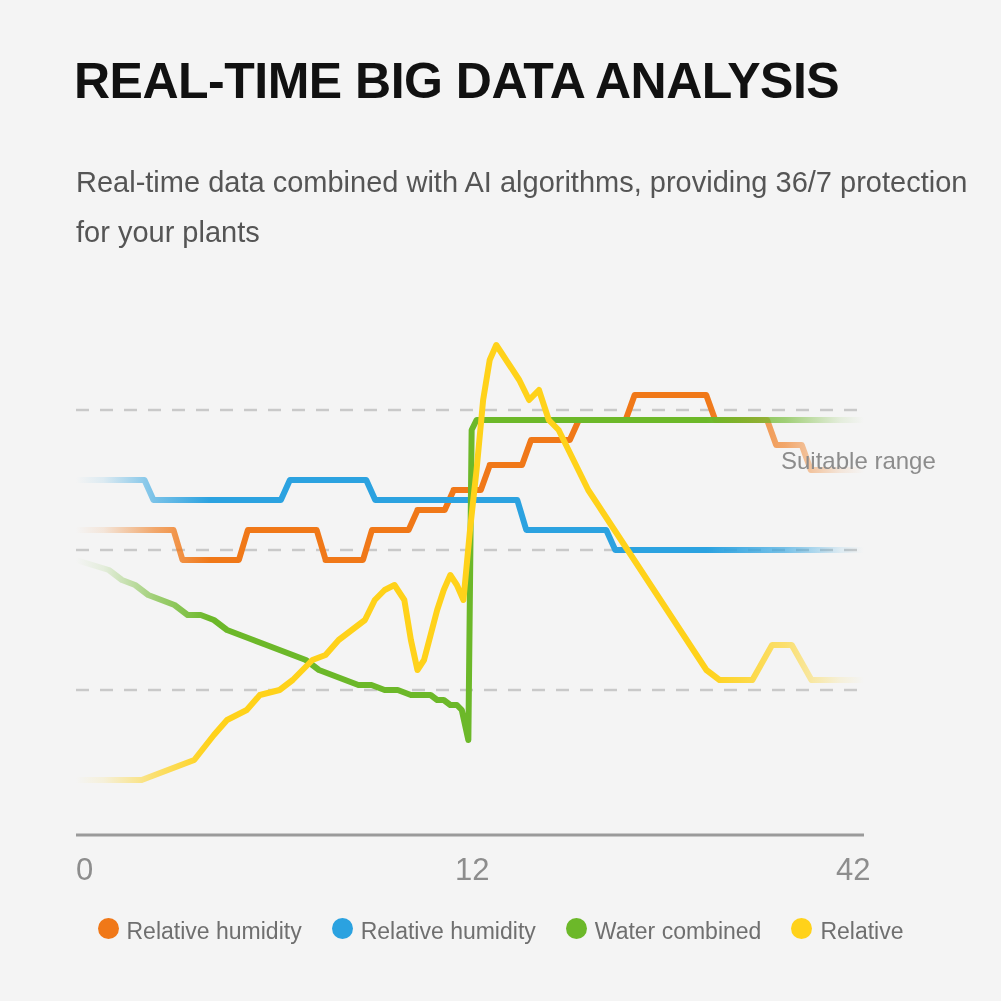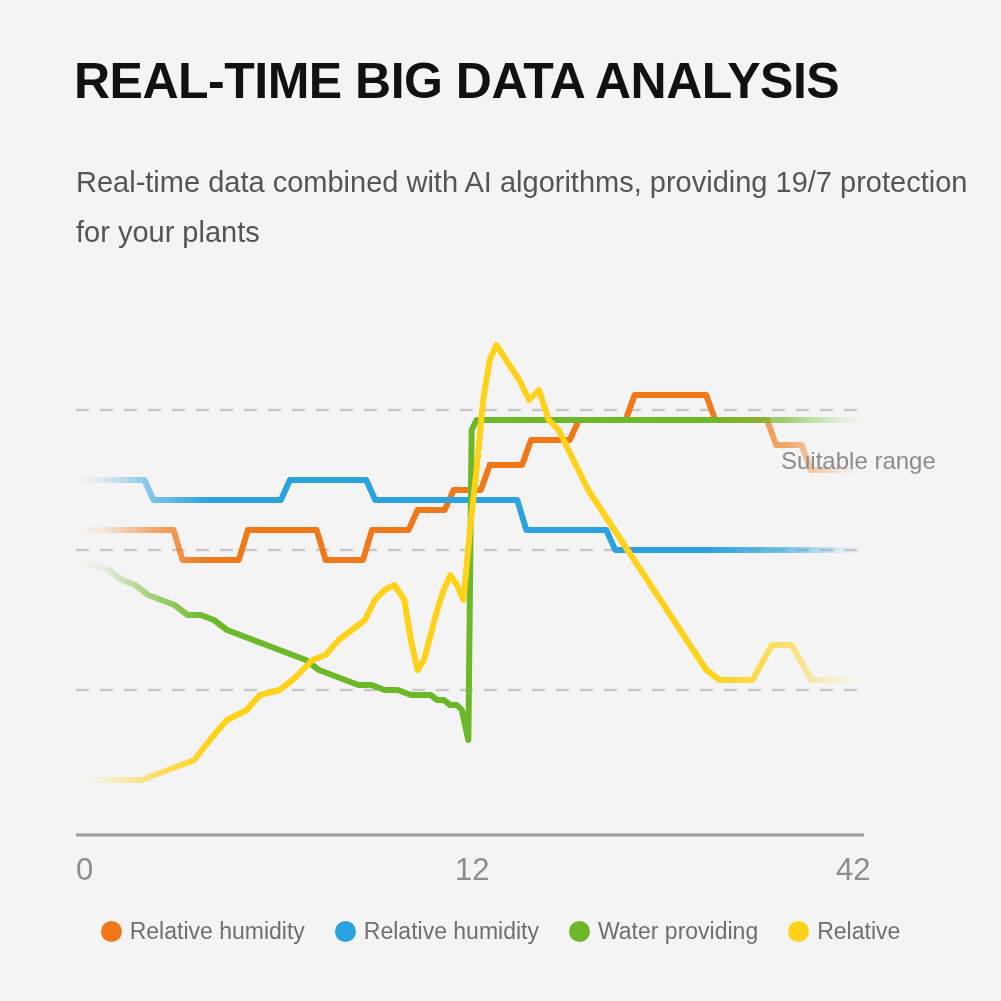--- a/index.html
+++ b/index.html
@@ -65,21 +65,20 @@
     left: 0;
     top: 918px;
     width: 1001px;
     display: flex;
     justify-content: center;
     align-items: center;
     gap: 30px;
   }
   .legend-item {
     display: flex;
-    align-items: center;
     gap: 8px;
   }
   .legend-dot {
     width: 21px;
     height: 21px;
     border-radius: 50%;
     flex: 0 0 auto;
   }
   .legend-text {
     font-size: 23px;
@@ -92,21 +91,21 @@
     color: #8d8d8d;
   }
 </style>
 </head>
 <body>
 
 <div id="root">
 
   <div class="title">REAL-TIME BIG DATA ANALYSIS</div>
 
-  <div class="subtitle">Real-time data combined with AI algorithms, providing 19/7 protection for your plants</div>
+  <div class="subtitle">Real-time data combined with AI algorithms, providing 36/7 protection for your plants</div>
 
   <div class="chart-wrap">
     <svg id="chart-svg" width="1001" height="560" viewBox="0 0 1001 560">
       <defs>
           <linearGradient id="grad-series-0" x1="0" y1="0" x2="1" y2="0">
             <stop offset="0%" stop-color="#f07818" stop-opacity="0"></stop>
             <stop offset="3.5000000000000004%" stop-color="#f07818" stop-opacity="0.12"></stop>
             <stop offset="10%" stop-color="#f07818" stop-opacity="0.62"></stop>
             <stop offset="17%" stop-color="#f07818" stop-opacity="1"></stop>
             <stop offset="80%" stop-color="#f07818" stop-opacity="1"></stop>
@@ -170,21 +169,21 @@
       <div class="legend-item">
         <span class="legend-dot" style="background: rgb(240, 120, 24);"></span>
         <span class="legend-text">Relative humidity</span>
       </div>
       <div class="legend-item">
         <span class="legend-dot" style="background: rgb(43, 162, 224);"></span>
         <span class="legend-text">Relative humidity</span>
       </div>
       <div class="legend-item">
         <span class="legend-dot" style="background: rgb(108, 184, 41);"></span>
-        <span class="legend-text">Water providing</span>
+        <span class="legend-text">Water combined</span>
       </div>
       <div class="legend-item">
         <span class="legend-dot" style="background: rgb(255, 210, 26);"></span>
         <span class="legend-text">Relative</span>
       </div>
     </div>
 
 </div>
 
 </body></html>

